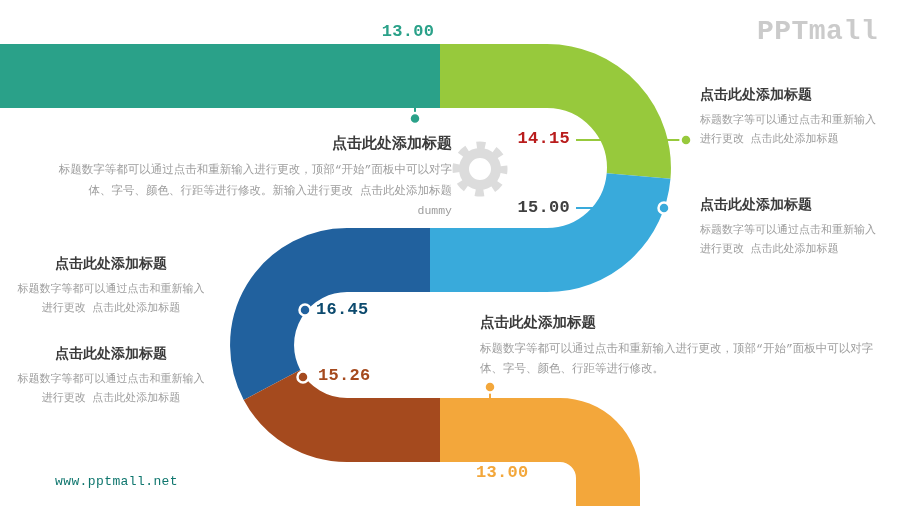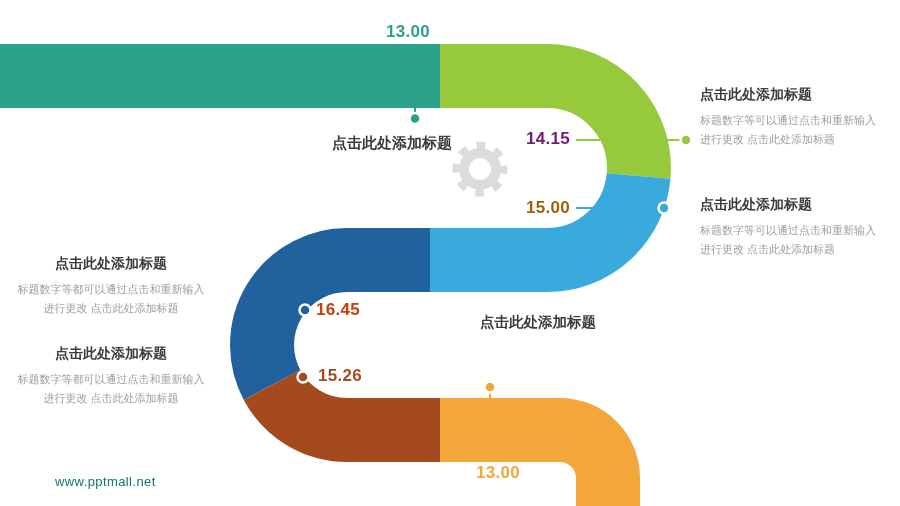--- a/index.html
+++ b/index.html
@@ -1,18 +1,18 @@
 <!DOCTYPE html>
 <html><head>
 <meta charset="utf-8">
 <style>
   html,body{margin:0;padding:0;background:#ffffff;}
   .canvas{
     position:relative;width:900px;height:506px;background:#ffffff;overflow:hidden;
-    font-family:Liberation Sans, sans-serif;
+    font-family:Liberation Mono, monospace;
   }
   .ribbon-svg{position:absolute;left:0;top:0;}
   .time{position:absolute;font-weight:bold;font-size:17px;line-height:18px;letter-spacing:0.3px;}
   .l1{left:377px;top:23px;width:62px;text-align:center;}
   .l2{left:496px;top:130px;width:74px;text-align:right;}
   .l3{left:496px;top:199px;width:74px;text-align:right;}
   .l4{left:316px;top:301px;}
   .l5{left:318px;top:367px;}
   .l6{left:476px;top:464px;}
   .block{position:absolute;}
@@ -57,28 +57,29 @@
     <circle cx="303" cy="377" r="5.5" stroke="#ffffff" stroke-width="2.5" fill="#A54A1E"></circle>
     <circle cx="490" cy="387" r="5.5" stroke="#ffffff" stroke-width="2.5" fill="#F3A73B"></circle>
 
     <g>
       <circle cx="480" cy="169" r="23" fill="none" stroke-width="9" stroke-dasharray="8.5 9.56" stroke-dashoffset="4" stroke="#DCDCDC"></circle>
       <circle cx="480" cy="169" r="16" fill="none" stroke-width="10" stroke="#DCDCDC"></circle>
     </g>
   </svg>
 
   <div class="time l1" style="color: rgb(42, 161, 137);">13.00</div>
-  <div class="time l2" style="color: #701a75;">14.15</div>
-  <div class="time l3" style="color: #a16207;">15.00</div>
-  <div class="time l4" style="color: #c2410c; text-align: center;">16.45</div>
+  <div class="time l2" style="color: #b91c1c;">14.15</div>
+  <div class="time l3" style="color: #404040;">15.00</div>
+  <div class="time l4" style="color: #0c4a6e; text-align: center;">16.45</div>
   <div class="time l5" style="color: rgb(165, 74, 30);">15.26</div>
   <div class="time l6" style="color: rgb(243, 167, 59);">13.00</div>
 
   <div class="block center-block">
     <div class="btitle" style="color: rgb(59, 59, 59);">点击此处添加标题</div>
+    <div class="bbody" style="color: rgb(157, 157, 157);">标题数字等都可以通过点击和重新输入进行更改，顶部“开始”面板中可以对字体、字号、颜色、行距等进行修改。新输入进行更改 点击此处添加标题dummy</div>
   </div>
 
   <div class="block right1-block">
     <div class="btitle" style="color: rgb(59, 59, 59);">点击此处添加标题</div>
     <div class="bbody" style="color: rgb(157, 157, 157);">标题数字等可以通过点击和重新输入进行更改 点击此处添加标题</div>
   </div>
 
   <div class="block right2-block">
     <div class="btitle" style="color: rgb(59, 59, 59);">点击此处添加标题</div>
     <div class="bbody" style="color: rgb(157, 157, 157);">标题数字等可以通过点击和重新输入进行更改 点击此处添加标题</div>
@@ -89,17 +90,19 @@
     <div class="bbody" style="color: rgb(157, 157, 157);">标题数字等都可以通过点击和重新输入进行更改 点击此处添加标题</div>
   </div>
 
   <div class="block left2-block">
     <div class="btitle" style="color: rgb(59, 59, 59);">点击此处添加标题</div>
     <div class="bbody" style="color: rgb(157, 157, 157);">标题数字等都可以通过点击和重新输入进行更改 点击此处添加标题</div>
   </div>
 
   <div class="block bottom-block">
     <div class="btitle" style="color: rgb(59, 59, 59);">点击此处添加标题</div>
+    <div class="bbody" style="color: rgb(157, 157, 157);">标题数字等都可以通过点击和重新输入进行更改，顶部“开始”面板中可以对字体、字号、颜色、行距等进行修改。</div>
   </div>
 
+  <div class="logo" style="color: rgb(203, 203, 203);">PPTmall</div>
   <div class="footer" style="color: #0f766e;">www.pptmall.net</div>
 
 </div>
 
 </body></html>

